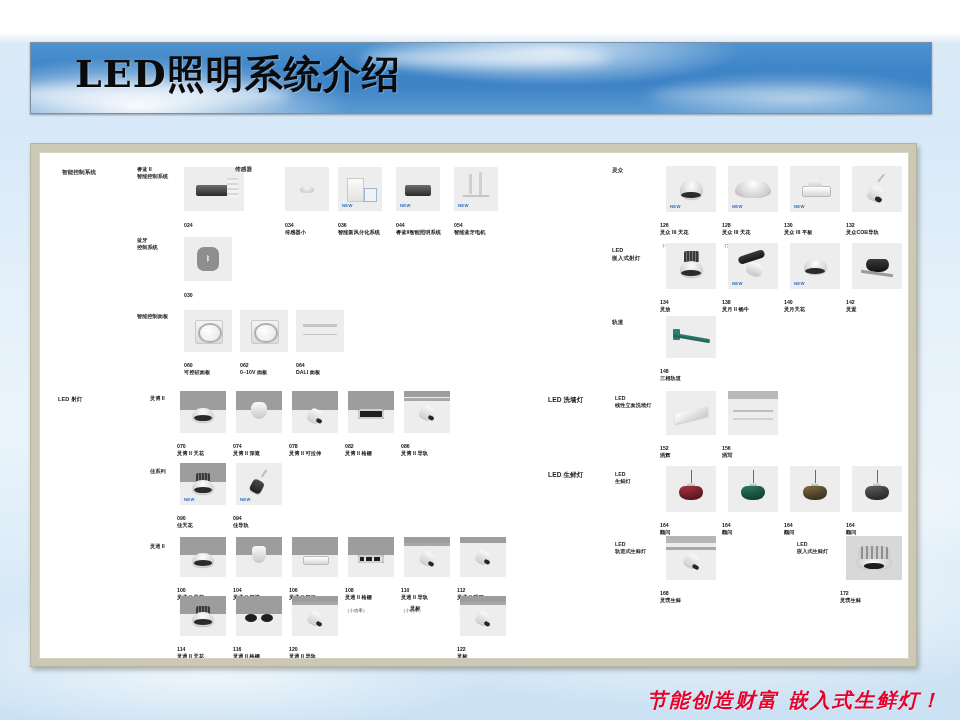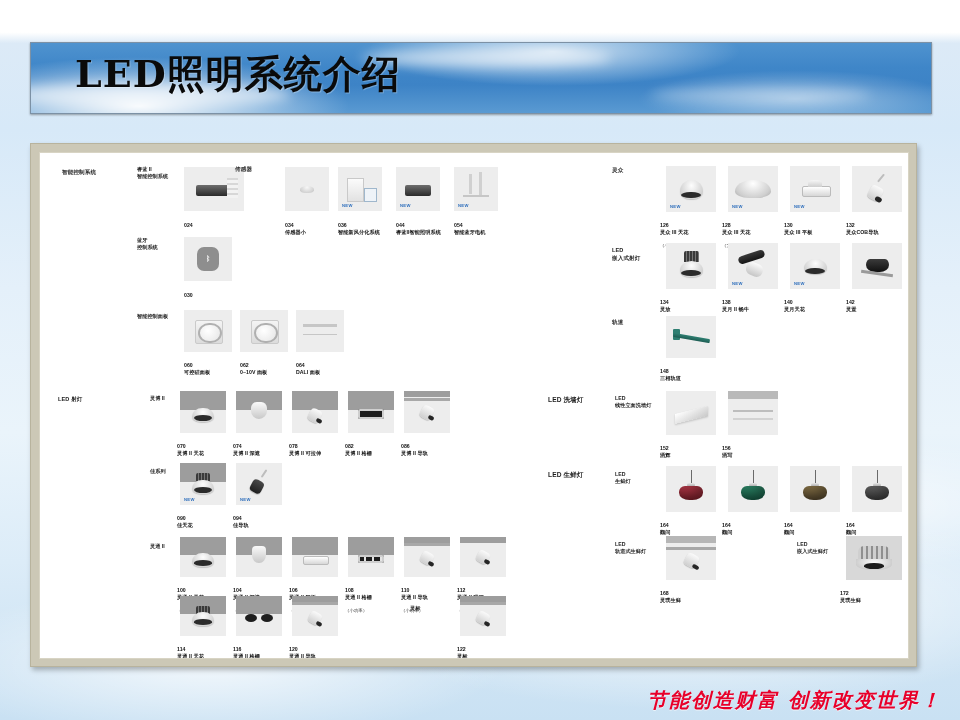--- a/index.html
+++ b/index.html
@@ -786,15 +786,15 @@
         </div>
       </div>
       <div class="cap" style="left:800px;top:430px;">
         <span>172</span>
         <span>灵璞生鲜</span>
       </div>
 
     </div>
   </div>
 
-  <div id="slogan">节能创造财富 创新改变世界！</div>
+  <div id="slogan">节能创造财富 嵌入式生鲜灯！</div>
 
 </div>
 
 </body></html>

